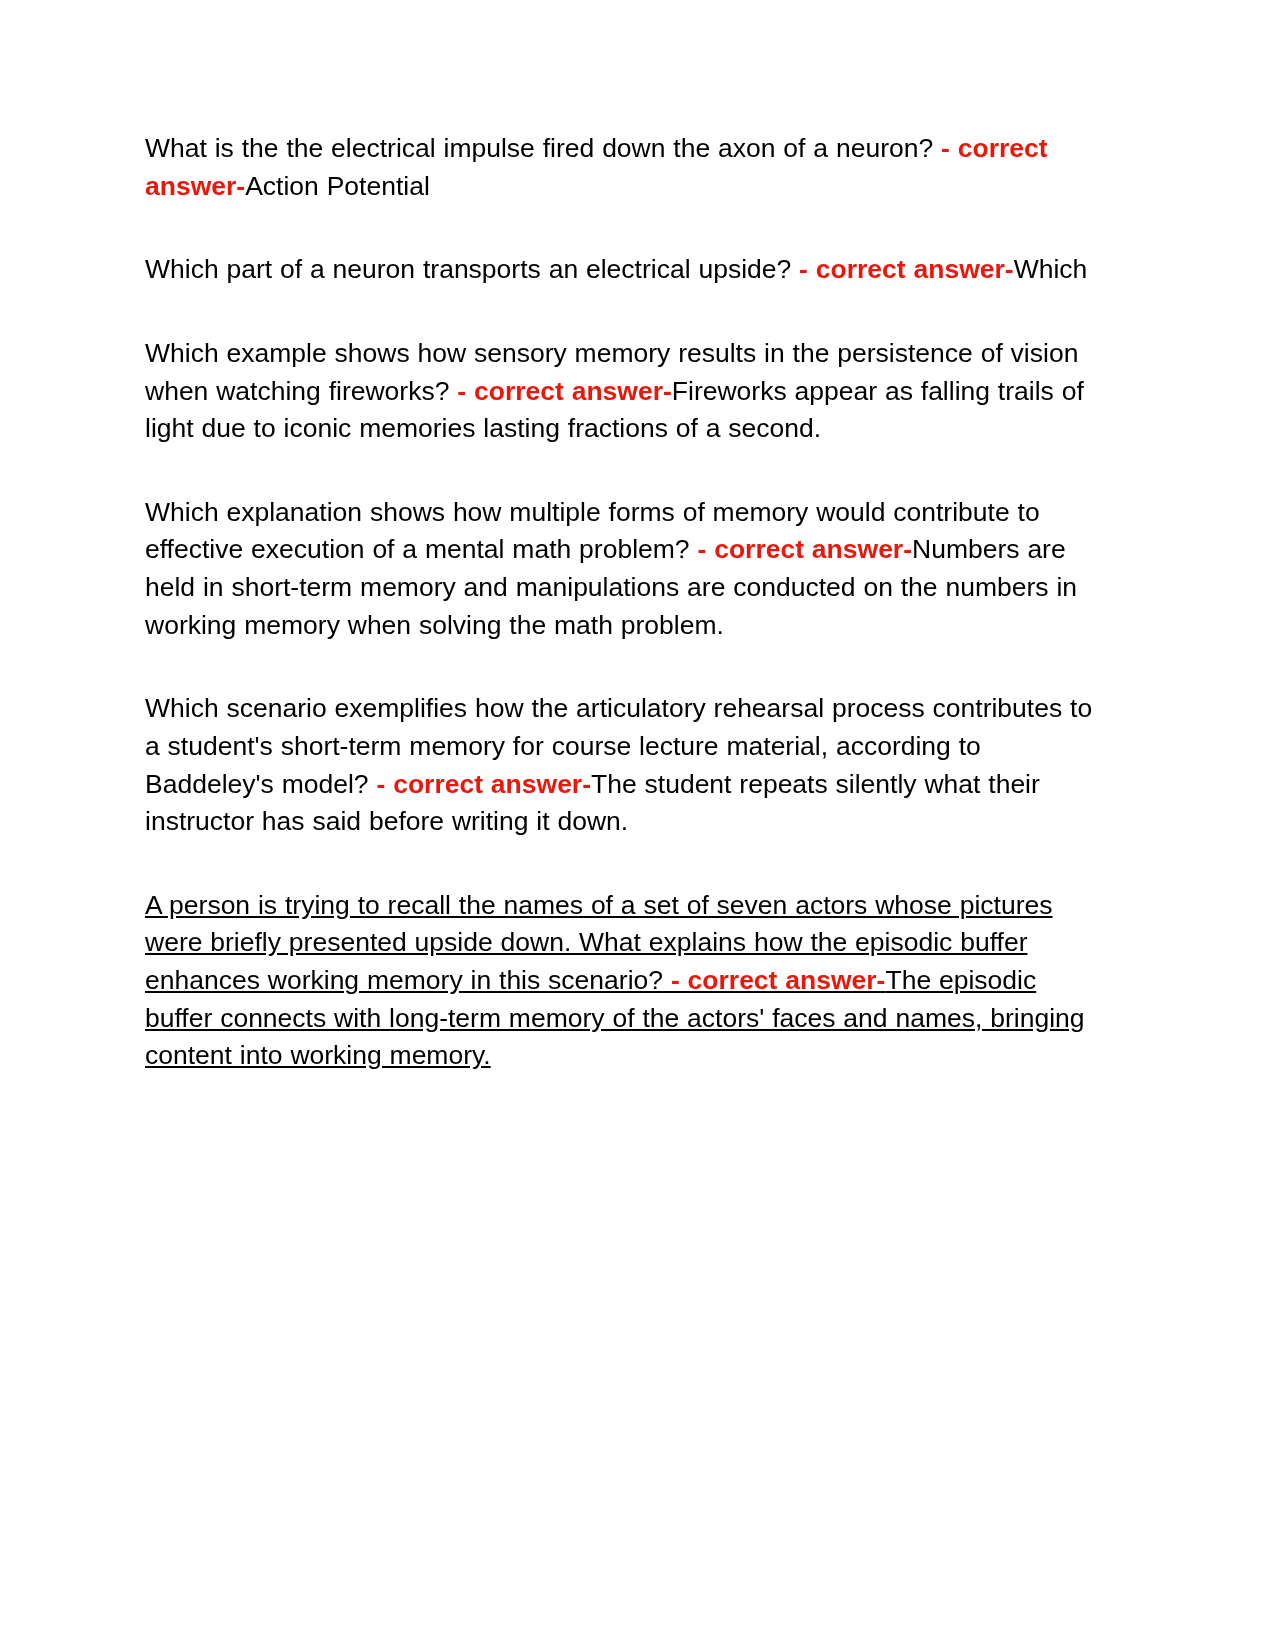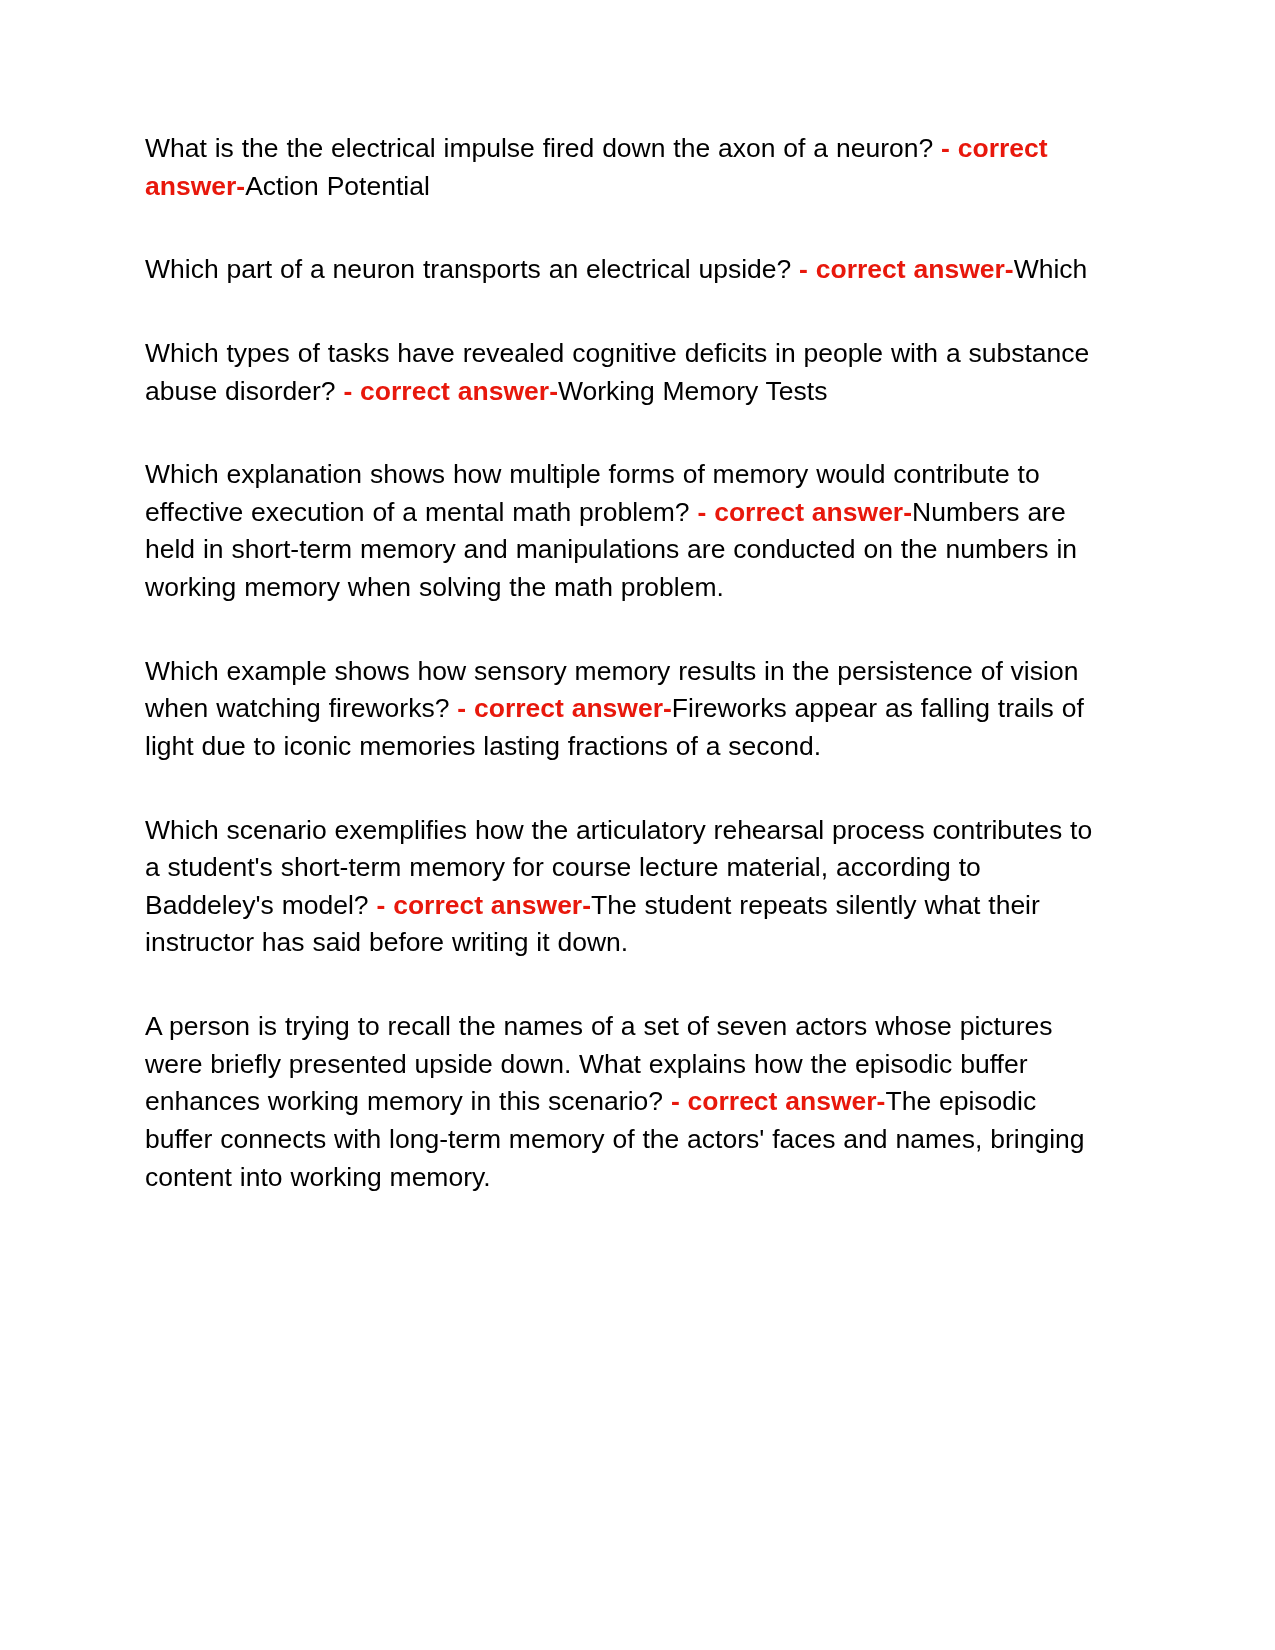--- a/index.html
+++ b/index.html
@@ -23,20 +23,21 @@
   .qa-block {
     font-size: 26.5px;
     line-height: 1.42;
     color: #000000;
     margin: 0 0 46px 0;
     text-align: left;
     word-spacing: 0.5px;
   }
   .qa-block:last-child {
     margin-bottom: 0;
+    text-decoration: underline;
   }
   .question {
     color: #000000;
   }
   .marker {
     color: #e8180c;
     font-weight: bold;
   }
   .answer {
     color: #000000;
@@ -49,30 +50,27 @@
   <div class="doc-body">
 
     <p class="qa-block">
       <span class="question">What is the the electrical impulse fired down the axon of a neuron?</span><span class="marker"> - correct answer-</span><span class="answer">Action Potential</span>
     </p>
 
     <p class="qa-block">
       <span class="question">Which part of a neuron transports an electrical upside?</span><span class="marker"> - correct answer-</span><span class="answer">Which</span>
     </p>
 
+
     <p class="qa-block">
-      <span class="question">Which types of tasks have revealed cognitive deficits in people with a substance abuse disorder?</span><span class="marker"> - correct answer-</span><span class="answer">Working Memory Tests</span>
+      <span class="question">Which example shows how sensory memory results in the persistence of vision when watching fireworks?</span><span class="marker"> - correct answer-</span><span class="answer">Fireworks appear as falling trails of light due to iconic memories lasting fractions of a second.</span>
     </p>
 
     <p class="qa-block">
       <span class="question">Which explanation shows how multiple forms of memory would contribute to effective execution of a mental math problem?</span><span class="marker"> - correct answer-</span><span class="answer">Numbers are held in short-term memory and manipulations are conducted on the numbers in working memory when solving the math problem.</span>
-    </p>
-
-    <p class="qa-block">
-      <span class="question">Which example shows how sensory memory results in the persistence of vision when watching fireworks?</span><span class="marker"> - correct answer-</span><span class="answer">Fireworks appear as falling trails of light due to iconic memories lasting fractions of a second.</span>
     </p>
 
     <p class="qa-block">
       <span class="question">Which scenario exemplifies how the articulatory rehearsal process contributes to a student's short-term memory for course lecture material, according to Baddeley's model?</span><span class="marker"> - correct answer-</span><span class="answer">The student repeats silently what their instructor has said before writing it down.</span>
     </p>
 
     <p class="qa-block">
       <span class="question">A person is trying to recall the names of a set of seven actors whose pictures were briefly presented upside down. What explains how the episodic buffer enhances working memory in this scenario?</span><span class="marker"> - correct answer-</span><span class="answer">The episodic buffer connects with long-term memory of the actors' faces and names, bringing content into working memory.</span>
     </p>
 

